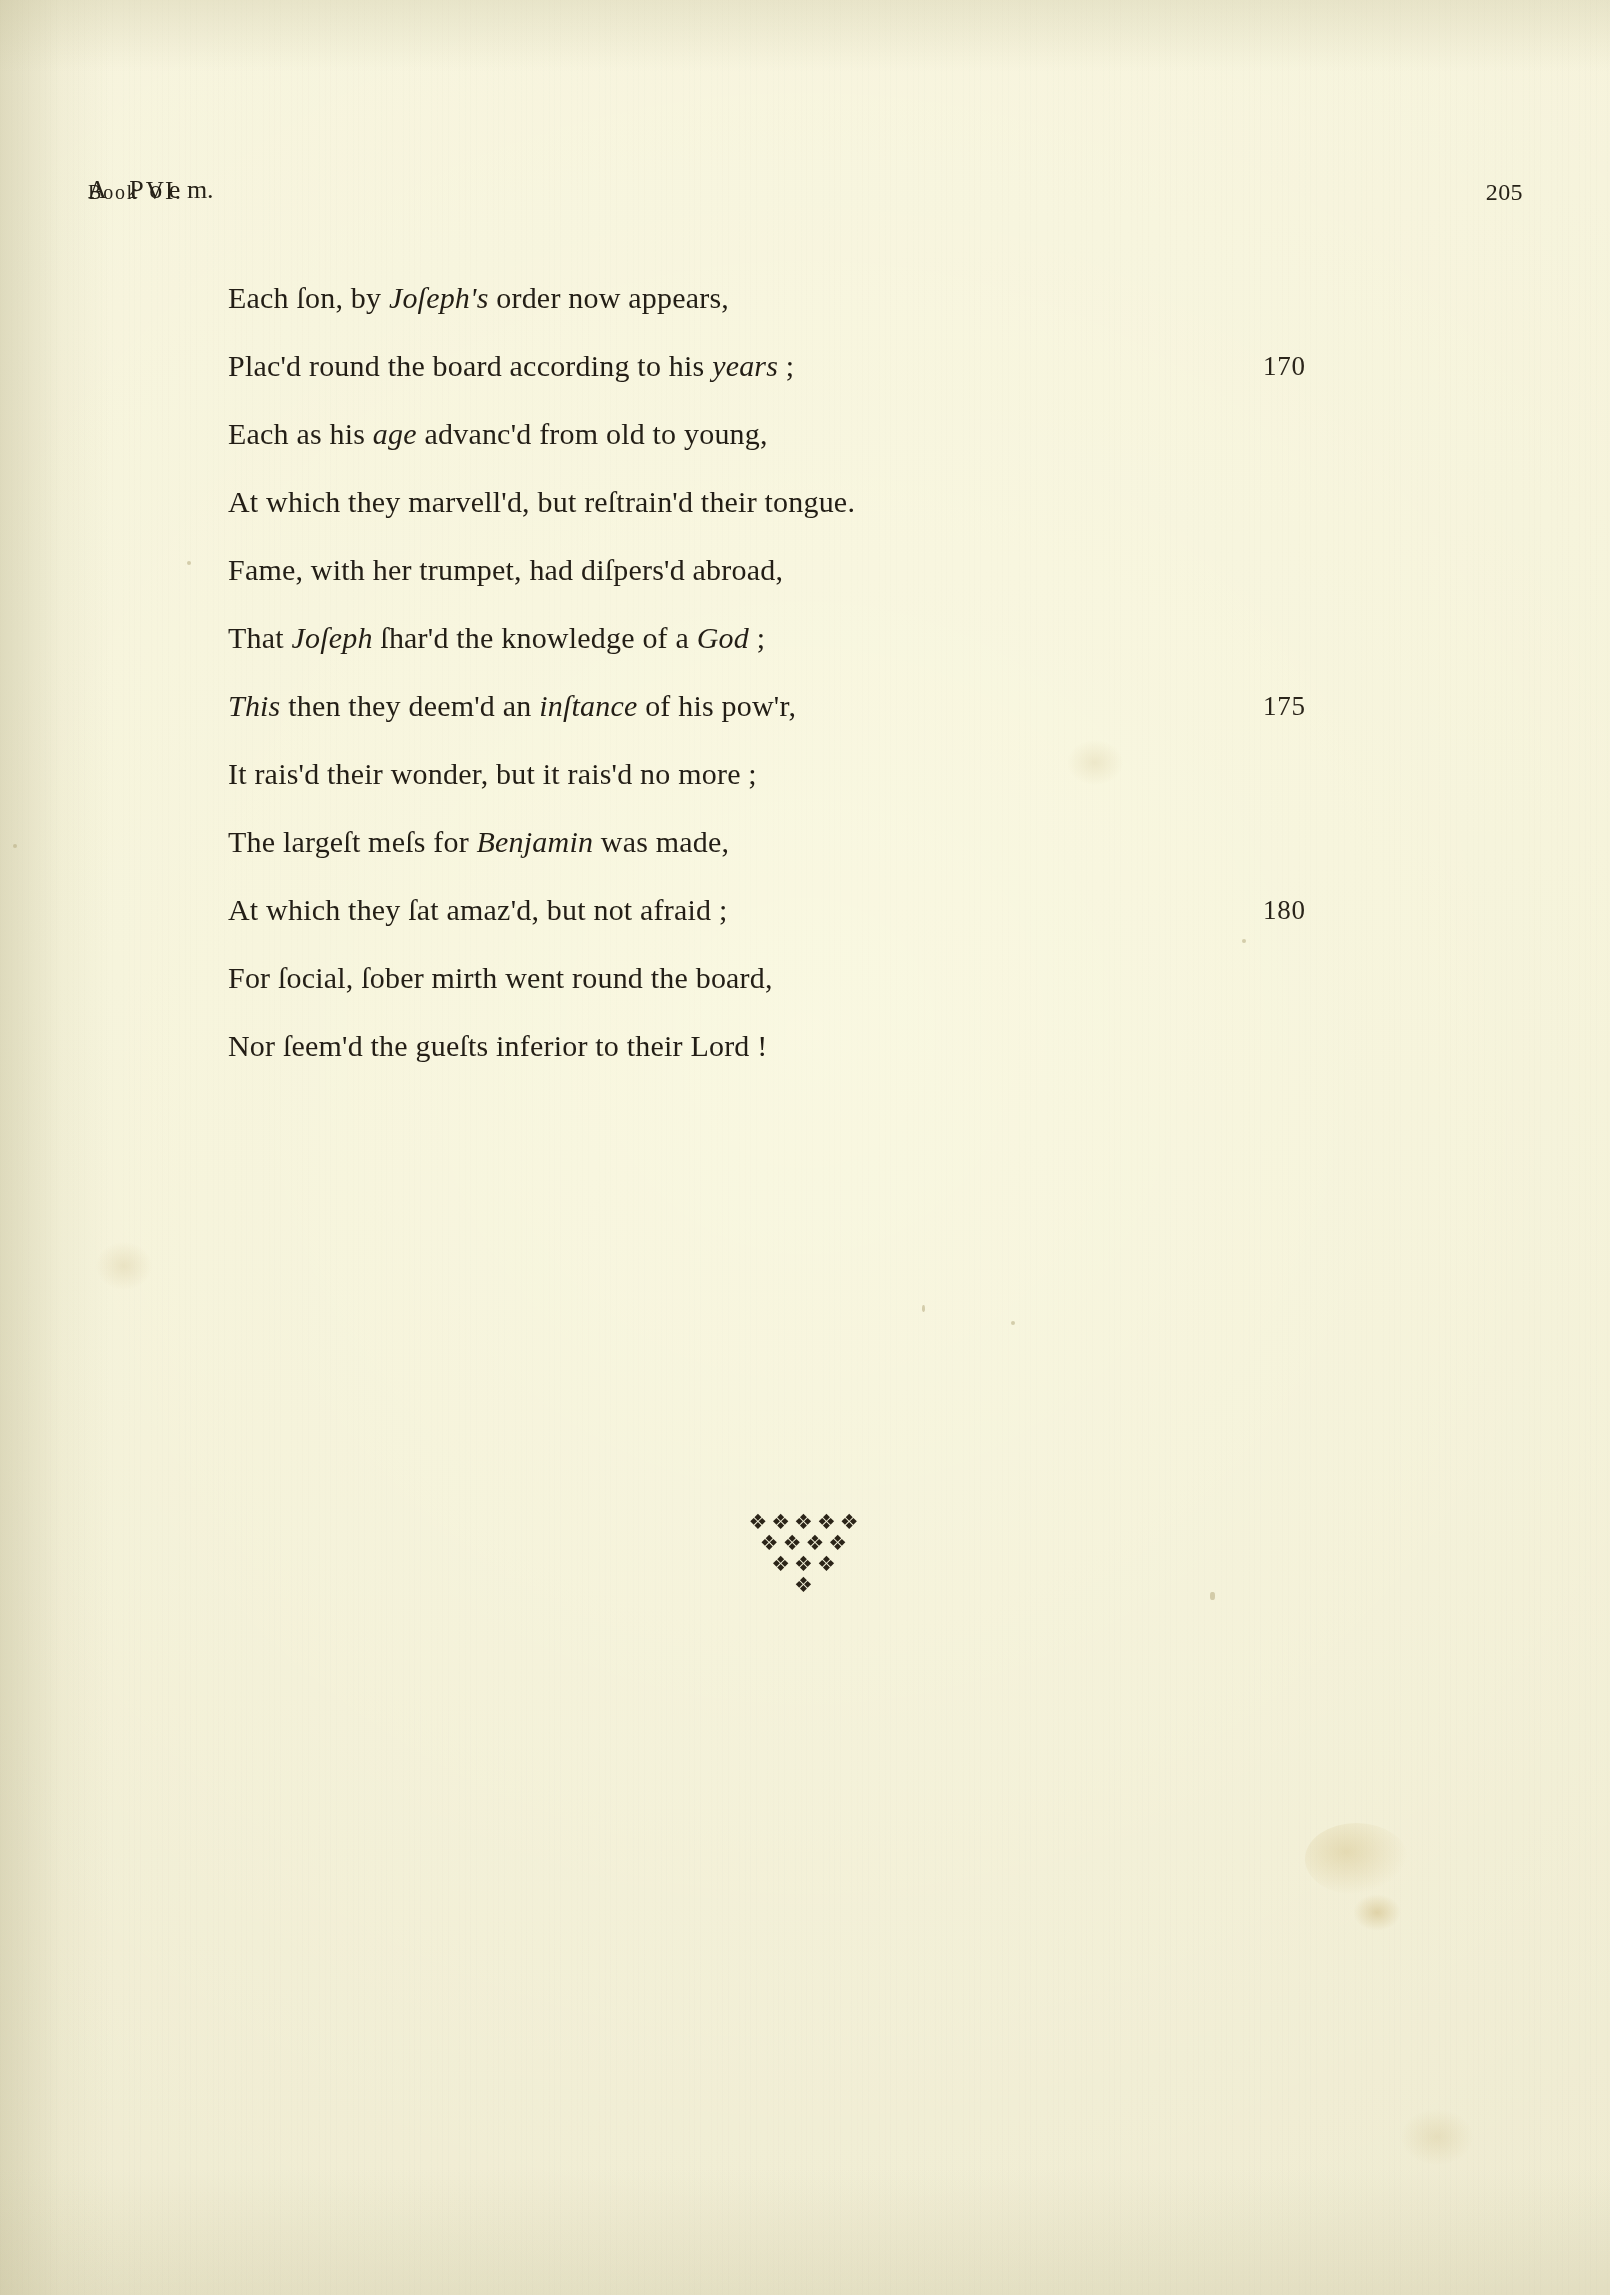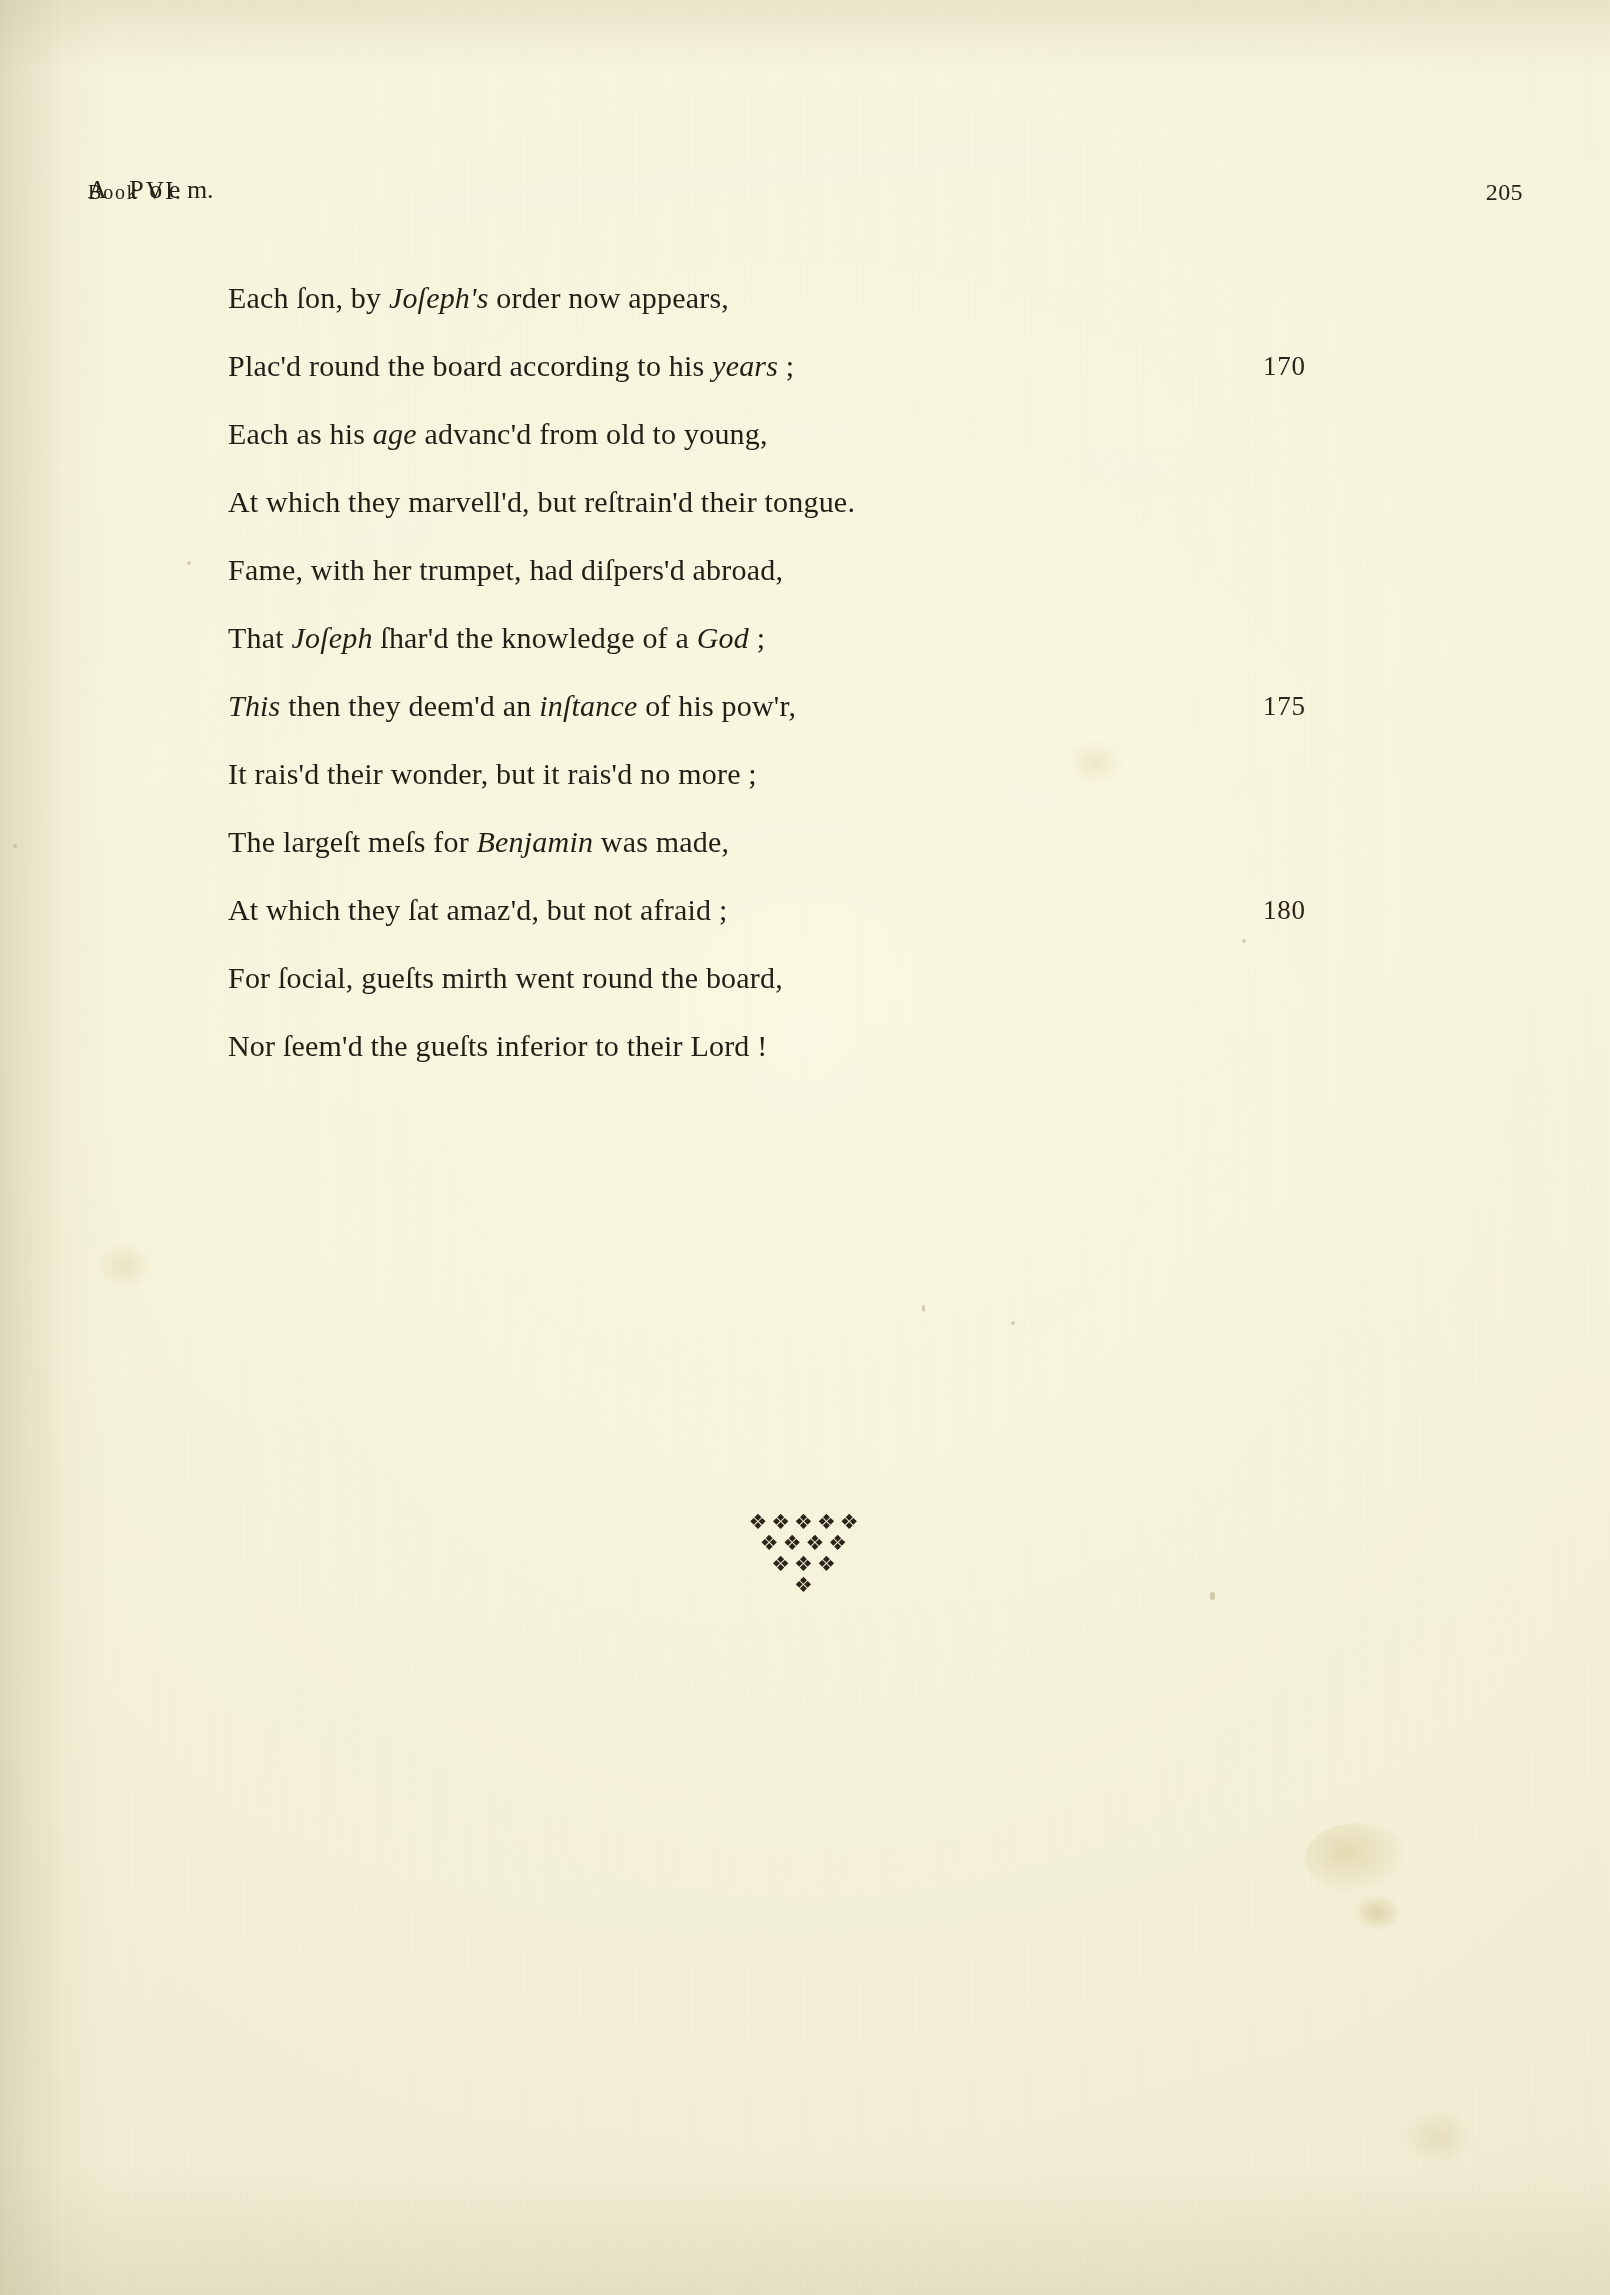--- a/index.html
+++ b/index.html
@@ -181,21 +181,21 @@
   <div class="line"><span class="txt">Each ſon, by <i>Joſeph's</i> order now appears,</span></div>
       <div class="line"><span class="txt">Plac'd round the board according to his <i>years</i> ;</span><span class="linenum">170</span></div>
       <div class="line"><span class="txt">Each as his <i>age</i> advanc'd from old to young,</span></div>
       <div class="line"><span class="txt">At which they marvell'd, but reſtrain'd their tongue.</span></div>
       <div class="line"><span class="txt">Fame, with her trumpet, had diſpers'd abroad,</span></div>
       <div class="line"><span class="txt">That <i>Joſeph</i> ſhar'd the knowledge of a <i>God</i> ;</span></div>
       <div class="line"><span class="txt"><i>This</i> then they deem'd an <i>inſtance</i> of his pow'r,</span><span class="linenum">175</span></div>
       <div class="line"><span class="txt">It rais'd their wonder, but it rais'd no more ;</span></div>
       <div class="line"><span class="txt">The largeſt meſs for <i>Benjamin</i> was made,</span></div>
       <div class="line"><span class="txt">At which they ſat amaz'd, but not afraid ;</span><span class="linenum">180</span></div>
-      <div class="line"><span class="txt">For ſocial, gueſts mirth went round the board,</span></div>
+      <div class="line"><span class="txt">For ſocial, ſober mirth went round the board,</span></div>
       <div class="line"><span class="txt">Nor ſeem'd the gueſts inferior to their Lord !</span></div>
     </div>
 
   <div class="ornament">
     <div class="orn-row r1">❖❖❖❖❖</div>
     <div class="orn-row r2">❖❖❖❖</div>
     <div class="orn-row r3">❖❖❖</div>
     <div class="orn-row r4">❖</div>
   </div>
 

